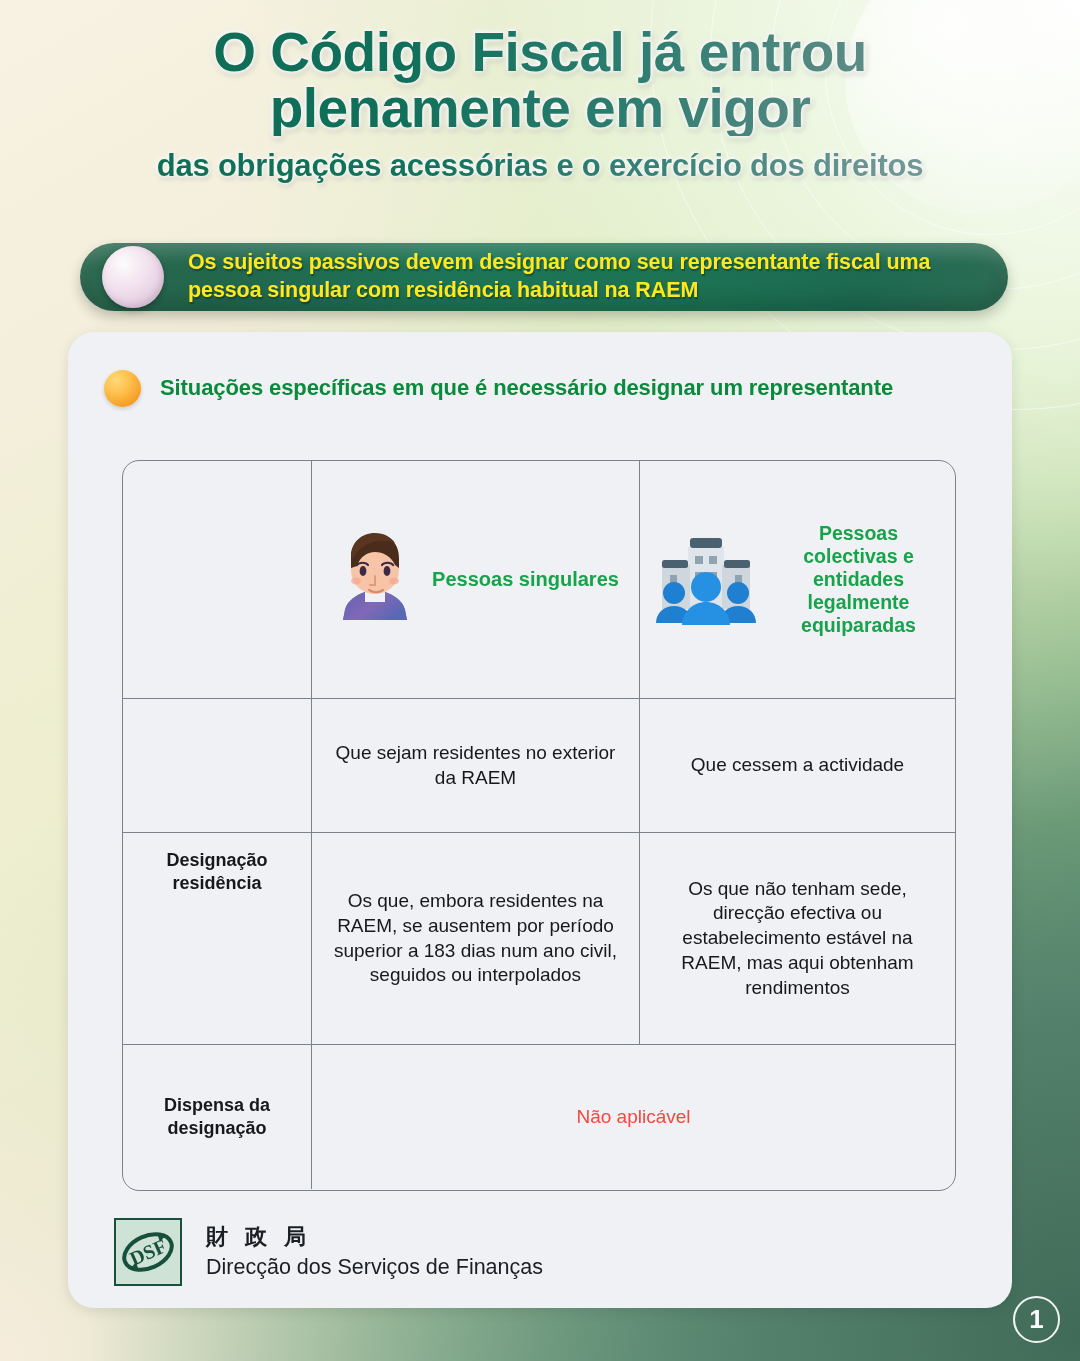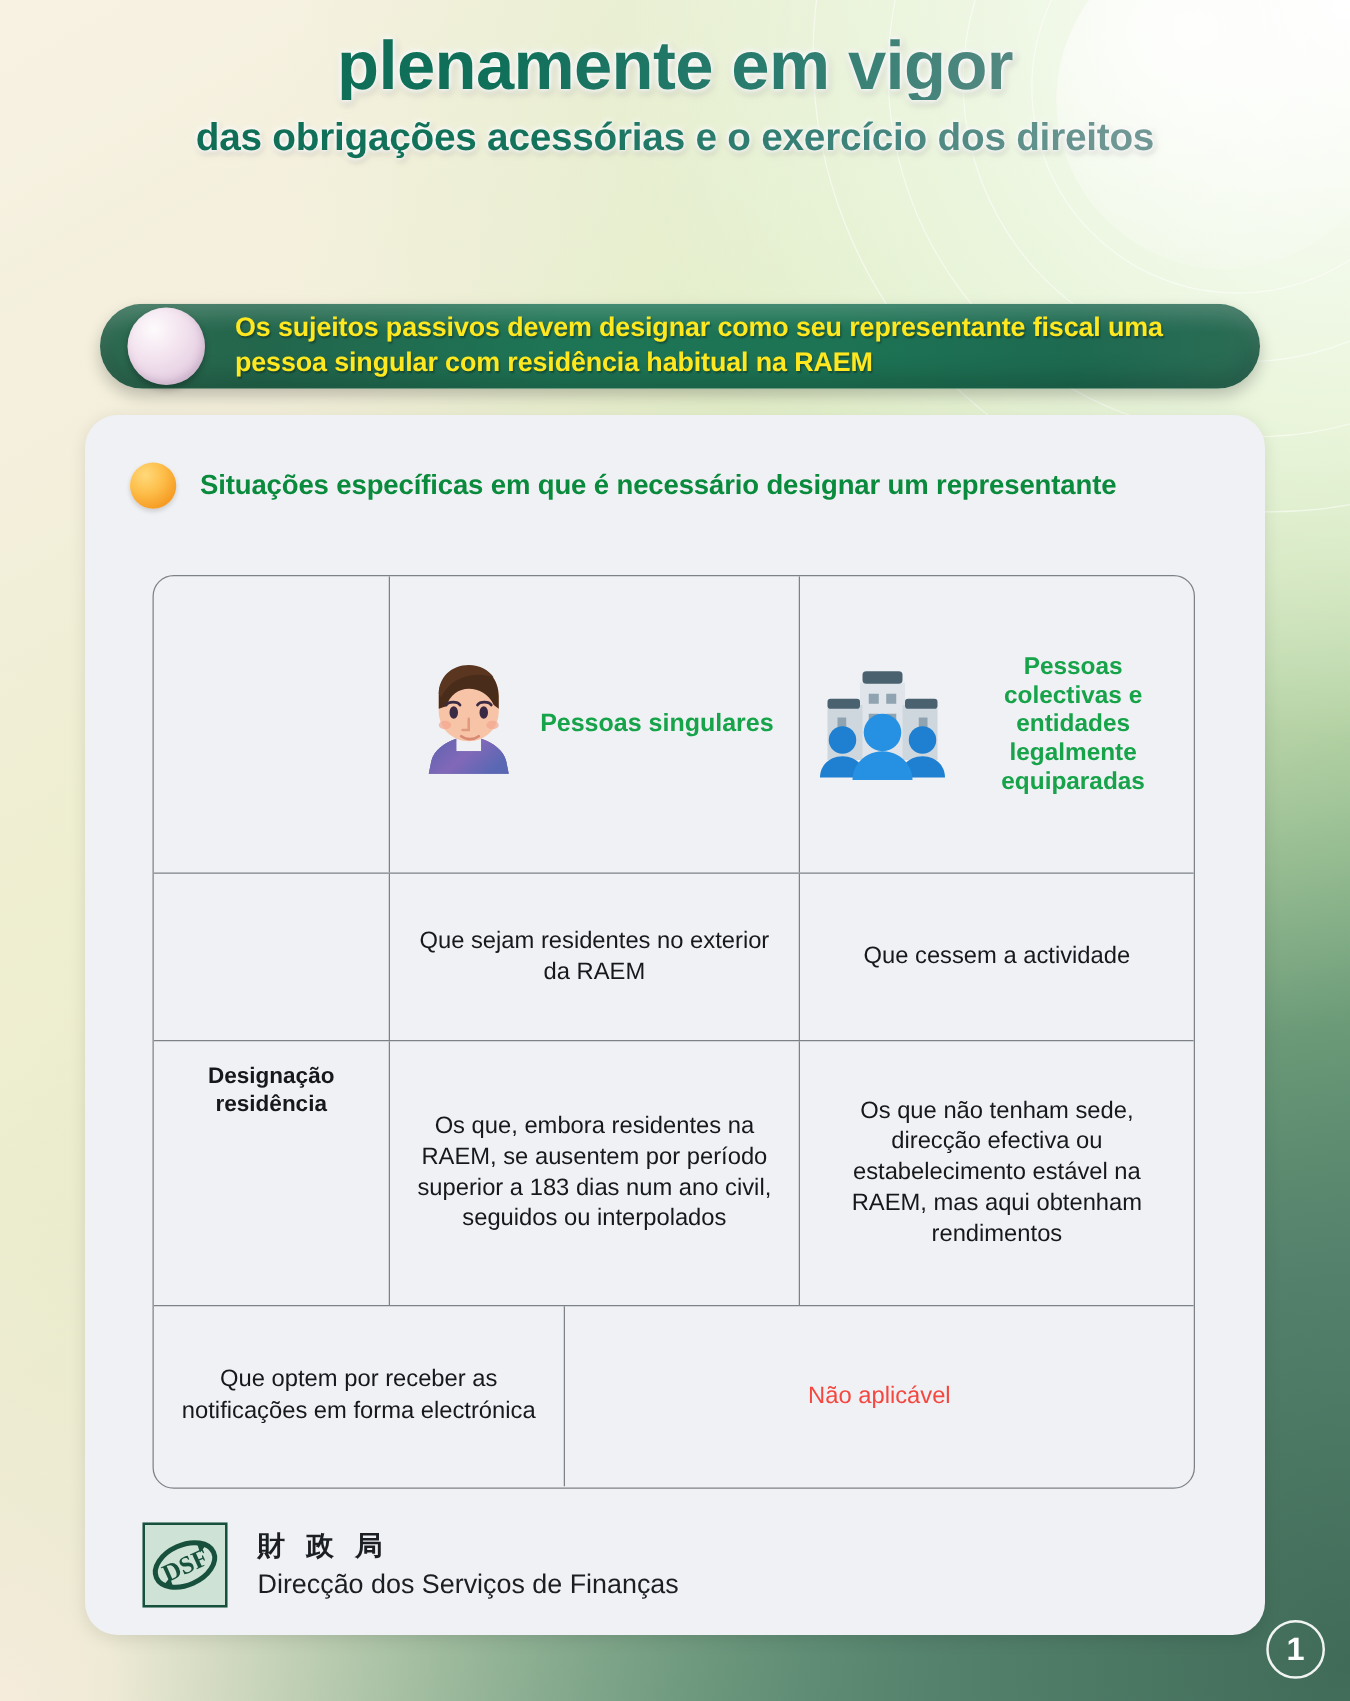--- a/index.html
+++ b/index.html
@@ -180,20 +180,21 @@
 <div id="poster">
 
   <div class="ring r4"></div>
   <div class="ring r3"></div>
   <div class="ring r2"></div>
   <div class="ring r1"></div>
   <div class="ring fill r5"></div>
 
   <div class="header">
     <div class="title">
+      <div>O Código Fiscal já entrou</div>
       <div>plenamente em vigor</div>
     </div>
     <div class="subtitle">
       <div>das obrigações acessórias e o exercício dos direitos</div>
     </div>
   </div>
 
   <div class="card"></div>
 
   <div class="banner">
@@ -286,22 +287,22 @@
       </div>
       <div class="tcell c2">
         <span class="body-txt">Os que, embora residentes na RAEM, se ausentem por período superior a 183 dias num ano civil, seguidos ou interpolados</span>
       </div>
       <div class="tcell c3">
         <span class="body-txt">Os que não tenham sede, direcção efectiva ou estabelecimento estável na RAEM, mas aqui obtenham rendimentos</span>
       </div>
     </div>
 
     <div class="trow row-c">
-      <div class="tcell c2">
-        <span class="body-txt">Que optem por receber as notificações em forma electrónica</span>
+      <div class="tcell c1">
+        <span class="rowlabel">Dispensa da designação</span>
       </div>
       <div class="tcell c3">
         <span class="na-txt">Não aplicável</span>
       </div>
     </div>
   </div>
 
   <div class="footer">
     <div class="logo">
       <svg width="58" height="58" viewBox="0 0 58 58" xmlns="http://www.w3.org/2000/svg">

